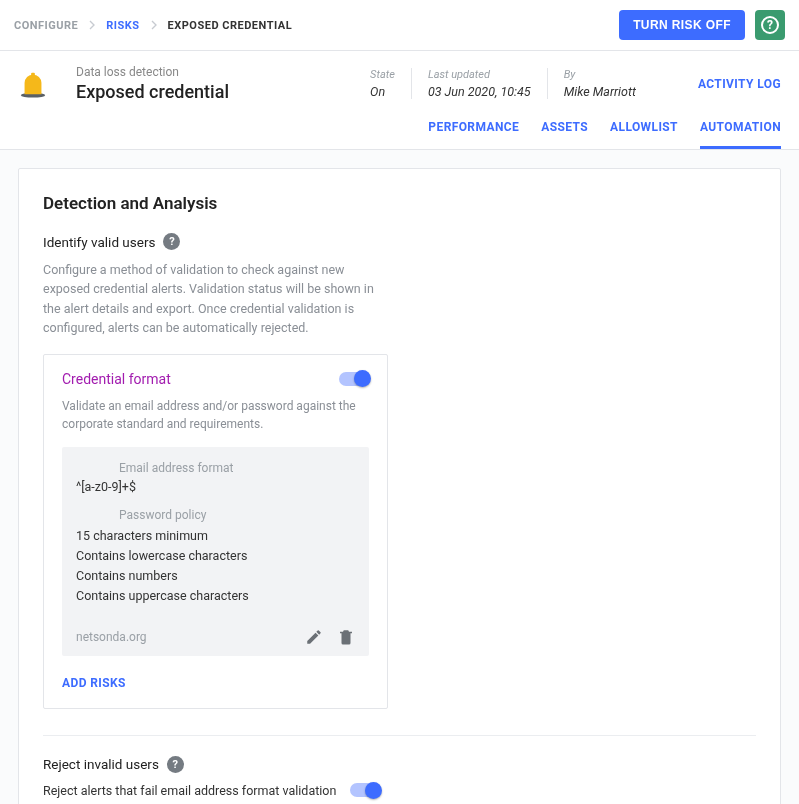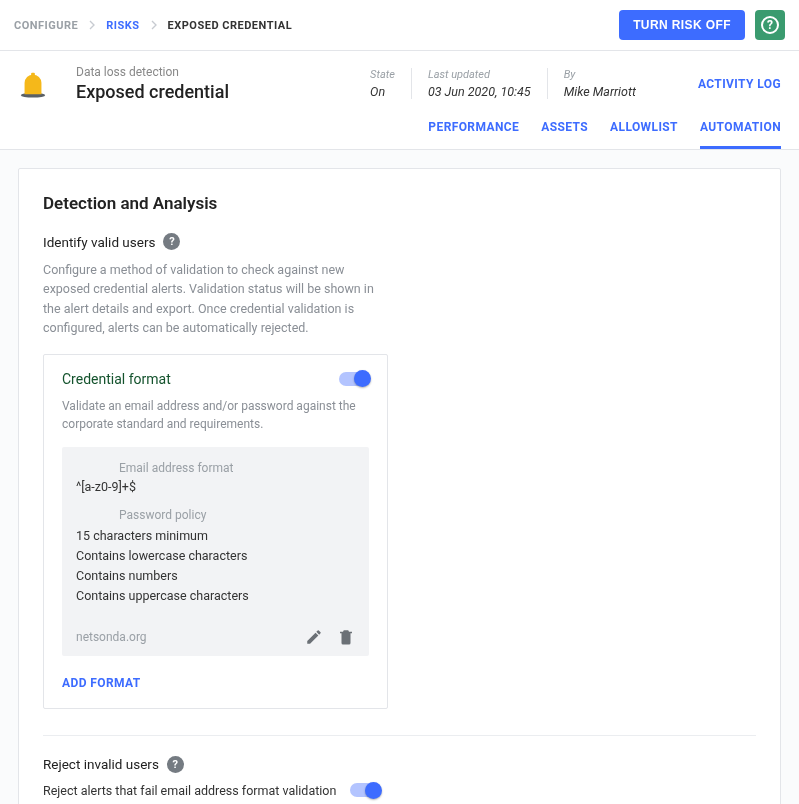--- a/index.html
+++ b/index.html
@@ -39,21 +39,21 @@
 .main { padding: 18px; background: #fafbfc; }
 .panel { background: #fff; border: 1px solid #e3e5e9; border-radius: 2px; padding: 24px; }
 .panel h2 { font-size: 17px; font-weight: 600; color: #222; margin-bottom: 20px; }
 .section-head { display: flex; align-items: center; gap: 8px; margin-bottom: 10px; }
 .section-head .label { font-size: 13.5px; color: #222; }
 .qmark { width: 17px; height: 17px; border-radius: 50%; background: #757b82; color: #fff; display: flex; align-items: center; justify-content: center; font-size: 11px; font-weight: 700; cursor: pointer; }
 .section-desc { font-size: 12.5px; color: #8a8f96; line-height: 1.55; max-width: 340px; margin-bottom: 16px; }
 
 .card { border: 1px solid #e3e5e9; border-radius: 2px; padding: 16px 18px 18px 18px; max-width: 345px; }
 .card-head { display: flex; align-items: center; justify-content: space-between; margin-bottom: 10px; }
-.card-title { font-size: 14px; color: #14532d; }
+.card-title { font-size: 14px; color: #a21caf; }
 .card-desc { font-size: 12px; color: #8a8f96; line-height: 1.5; margin-bottom: 14px; }
 
 .toggle { position: relative; width: 30px; height: 14px; cursor: pointer; }
 .toggle-track { position: absolute; inset: 0; background: #b3c4ff; border-radius: 7px; }
 .toggle-thumb { position: absolute; width: 17px; height: 17px; background: #3d6cff; border-radius: 50%; top: -1.5px; right: -2px; box-shadow: 0 1px 2px rgba(0,0,0,.3); }
 
 .inner-box { background: #f2f3f5; border-radius: 2px; padding: 14px 14px 10px 14px; }
 .field-label { font-size: 12px; color: #9aa0a6; margin-bottom: 4px; margin-left: 43px; }
 .field-value { font-size: 12.5px; color: #333; margin-bottom: 14px; }
 .policy-list { font-size: 12.5px; color: #333; line-height: 1.6; margin-bottom: 22px; }
@@ -165,21 +165,21 @@
             <svg viewBox="0 0 24 24">
                 <path d="M3 17.25V21h3.75L17.81 9.94l-3.75-3.75L3 17.25zM20.71 7.04a1 1 0 0 0 0-1.41l-2.34-2.34a1 1 0 0 0-1.41 0l-1.83 1.83 3.75 3.75 1.83-1.83z"></path>
               </svg>
             <svg viewBox="0 0 24 24">
                 <path d="M6 7h12v13a2 2 0 0 1-2 2H8a2 2 0 0 1-2-2V7zm3-4h6l1 2h4v2H4V5h4l1-2z"></path>
               </svg>
           </div>
         </div>
       </div>
 
-      <span class="add-link">ADD FORMAT</span>
+      <span class="add-link">ADD RISKS</span>
     </div>
 
     <hr class="divider">
 
     <div class="section-head">
       <span class="label">Reject invalid users</span>
       <span class="qmark">?</span>
     </div>
 
     <div class="toggle-row">

